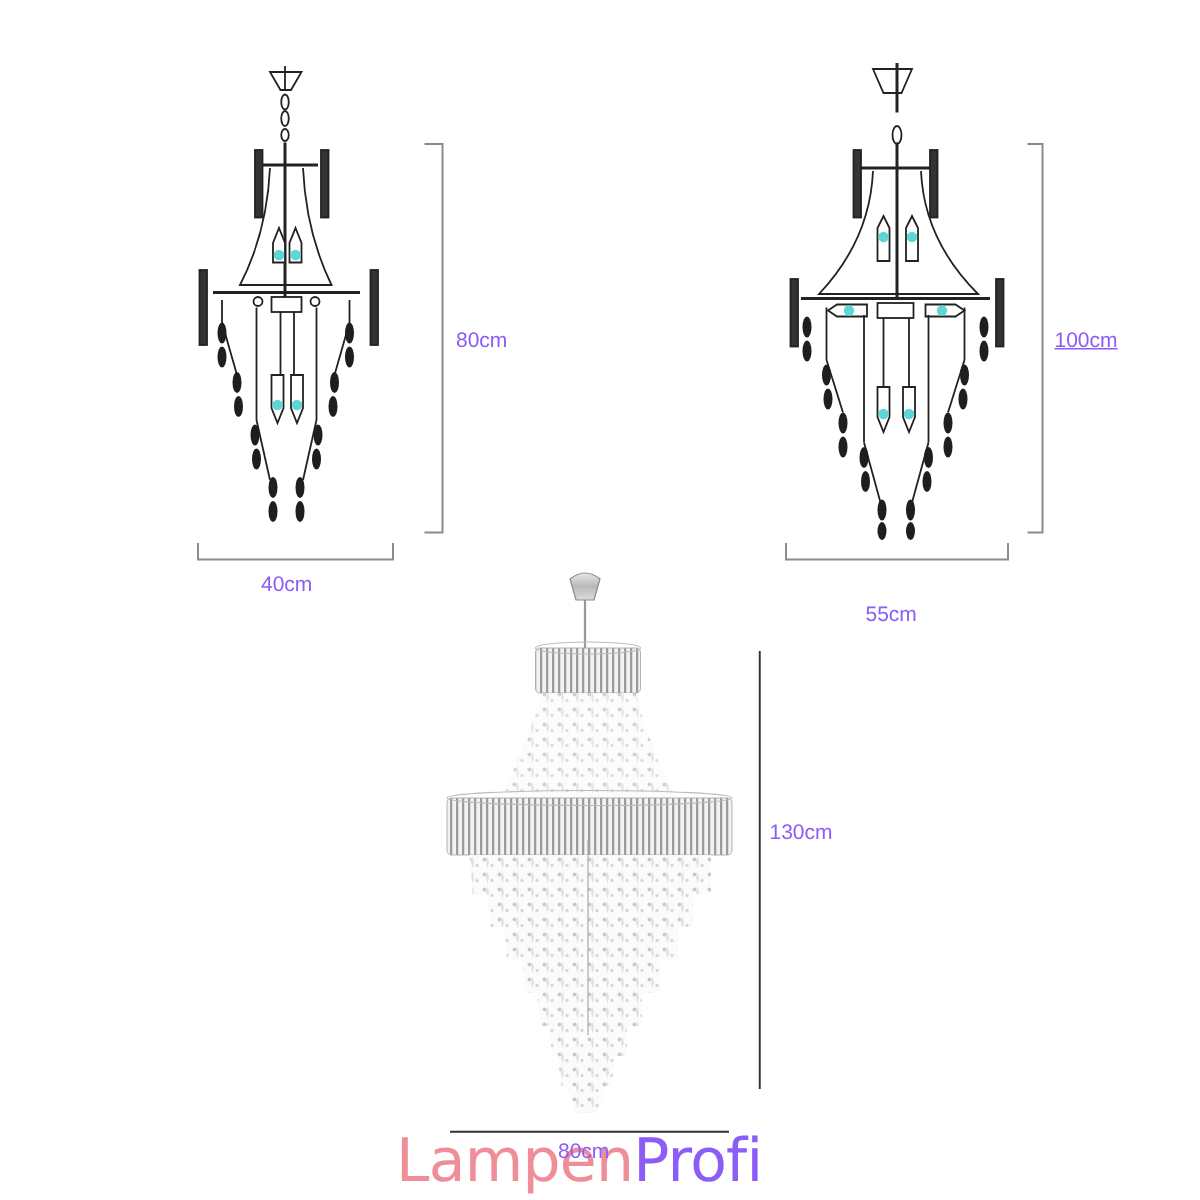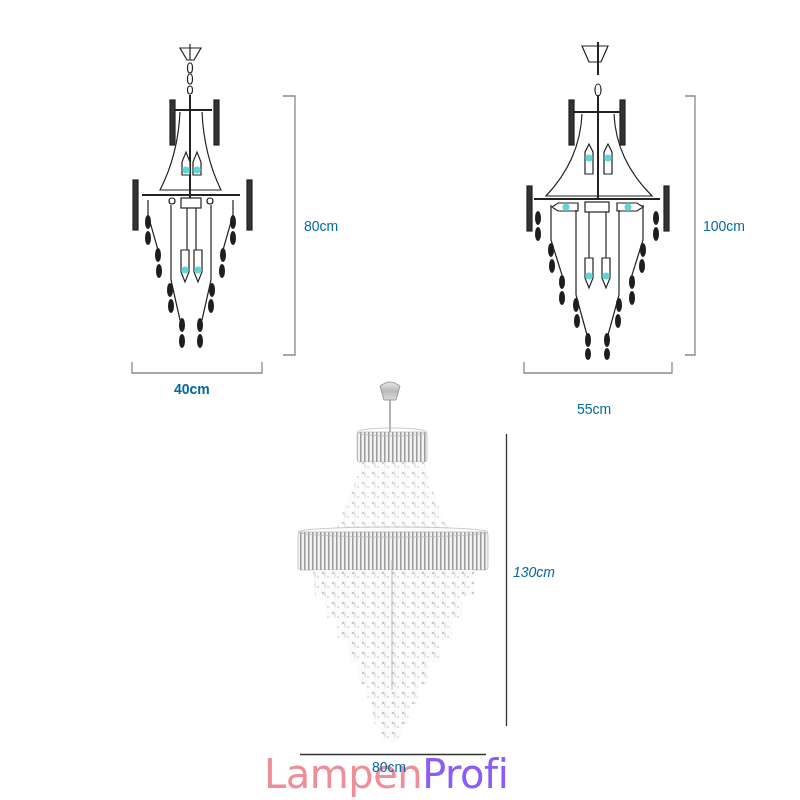--- a/index.html
+++ b/index.html
@@ -1,18 +1,18 @@
 <!DOCTYPE html>
 <html><head>
   <meta charset="utf-8">
   <style>
     html, body { margin: 0; padding: 0; background: #ffffff; }
     body { width: 800px; height: 800px; position: relative; overflow: hidden;
            font-family: "Liberation Sans", sans-serif; }
-    .dim-label { position: absolute; font-size: 14px; color: #0369a1; white-space: nowrap;
+    .dim-label { position: absolute; font-size: 14px; color: #8b5cf6; white-space: nowrap;
                  font-family: "Liberation Sans", sans-serif; text-align: center; }
     svg { position: absolute; overflow: visible; }
     .watermark { position: absolute; left: 264px; top: 752px; font-size: 40px; line-height: 44px;
                  font-family: "DejaVu Sans", sans-serif; letter-spacing: -0.5px; white-space: nowrap; }
     .wm-a { color: #ee8e98; }
     .wm-b { color: #8b5cf6; }
   </style>
 </head>
 <body>
 
@@ -89,21 +89,21 @@
 </svg>
 
 <svg width="20" height="270" style="left:280px;top:92px;">
   <path d="M3 4 L15 4 L15 263 L3 263" stroke="#8a8a8a" stroke-width="1.3" fill="none"></path>
 </svg>
 <div class="dim-label" style="left:304px;top:218px;">80cm</div>
 
 <svg width="140" height="20" style="left:128px;top:360px;">
   <path d="M4 2 L4 13 L134 13 L134 2" stroke="#8a8a8a" stroke-width="1.3" fill="none"></path>
 </svg>
-<div class="dim-label" style="left:174px;top:381px;font-weight:bold;">40cm</div>
+<div class="dim-label" style="left:174px;top:381px;">40cm</div>
 
 <svg width="800" height="800" style="left:0;top:0;">
   <g stroke="#222" fill="none" stroke-width="1.2">
     <path d="M582 46 L608 46 L601 62 L589 62 Z" fill="#fff"></path>
     <line x1="598" y1="42" x2="598" y2="75" stroke-width="2"></line>
     <ellipse cx="598" cy="90" rx="3" ry="6"></ellipse>
     <line x1="570" y1="112" x2="624" y2="112" stroke-width="2"></line>
     <rect x="569" y="100" width="5" height="45" fill="#333"></rect>
     <rect x="620" y="100" width="5" height="45" fill="#333"></rect>
     <path d="M582 114 Q580 160 546 196 L652 196 Q616 160 614 114"></path>
@@ -157,21 +157,21 @@
     <circle cx="566" cy="207" r="3.5"></circle>
       <circle cx="628" cy="207" r="3.5"></circle>
     <circle cx="589" cy="276" r="3.5"></circle>
       <circle cx="606" cy="276" r="3.5"></circle>
   </g>
 </svg>
 
 <svg width="20" height="270" style="left:682px;top:92px;">
   <path d="M3 4 L13 4 L13 263 L3 263" stroke="#8a8a8a" stroke-width="1.3" fill="none"></path>
 </svg>
-<div class="dim-label" style="left:703px;top:218px;">100cm</div>
+<div class="dim-label" style="left:703px;top:218px;text-decoration:underline;">100cm</div>
 
 <svg width="160" height="20" style="left:520px;top:360px;">
   <path d="M4 2 L4 13 L152 13 L152 2" stroke="#8a8a8a" stroke-width="1.3" fill="none"></path>
 </svg>
 <div class="dim-label" style="left:577px;top:401px;">55cm</div>
 
 <svg width="800" height="800" style="left:0;top:0;">
   <defs>
     <linearGradient id="chrome" x1="0" y1="0" x2="0" y2="1">
       <stop offset="0" stop-color="#e8e8e8"></stop>
@@ -208,21 +208,21 @@
   <path d="M358 662 L428 662 L428 684 L360 684 Z" fill="url(#crystals)"></path>
   <path d="M366 684 L418 684 L418 704 L368 704 Z" fill="url(#crystals)"></path>
   <path d="M372 704 L410 704 L408 724 L374 724 Z" fill="url(#crystals)"></path>
   <path d="M378 724 L404 724 L398 742 L384 742 Z" fill="url(#crystals)"></path>
   <line x1="392" y1="560" x2="392" y2="690" stroke="#aaa" stroke-width="0.8"></line>
 </svg>
 
 <svg width="4" height="300" style="left:505px;top:434px;">
   <line x1="1.5" y1="0" x2="1.5" y2="292" stroke="#333" stroke-width="1.3"></line>
 </svg>
-<div class="dim-label" style="left:513px;top:564px;font-style:italic;">130cm</div>
+<div class="dim-label" style="left:513px;top:546px;">130cm</div>
 
 <svg width="200" height="4" style="left:300px;top:753px;">
   <line x1="0" y1="1.5" x2="186" y2="1.5" stroke="#333" stroke-width="1.3"></line>
 </svg>
 
 <div class="watermark">
   <span class="wm-a">Lampen</span><span class="wm-b">Profi</span>
 </div>
 
 <div class="dim-label" style="left:372px;top:759px;">80cm</div>

